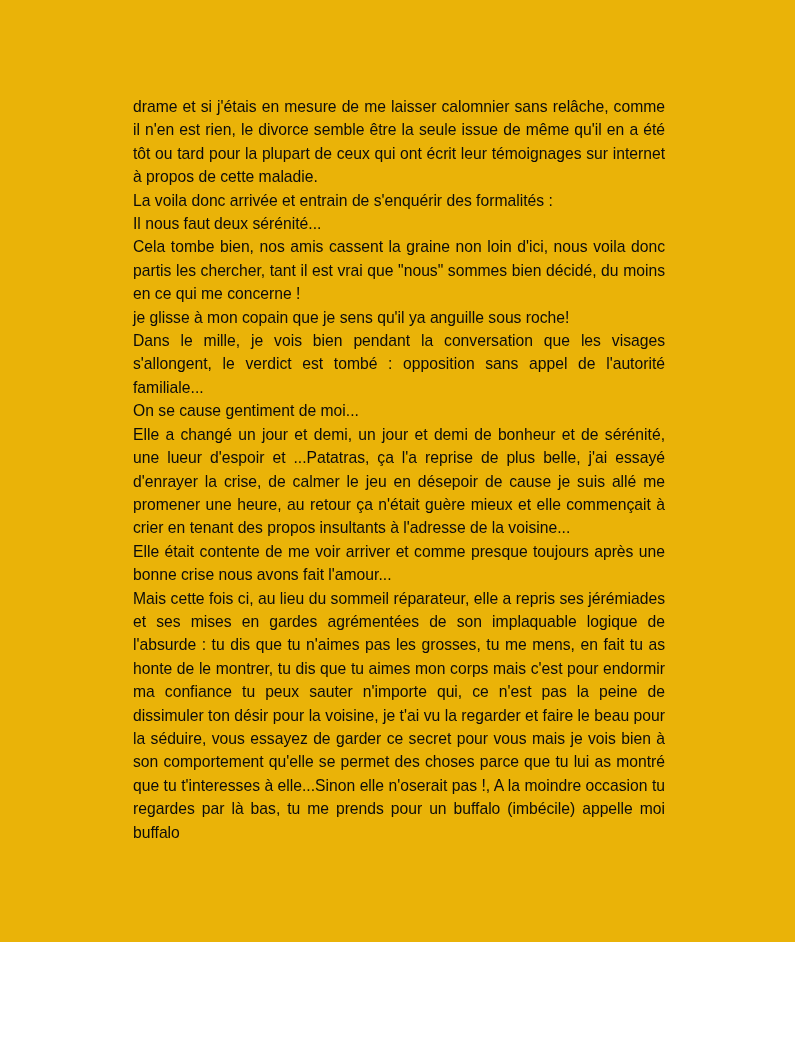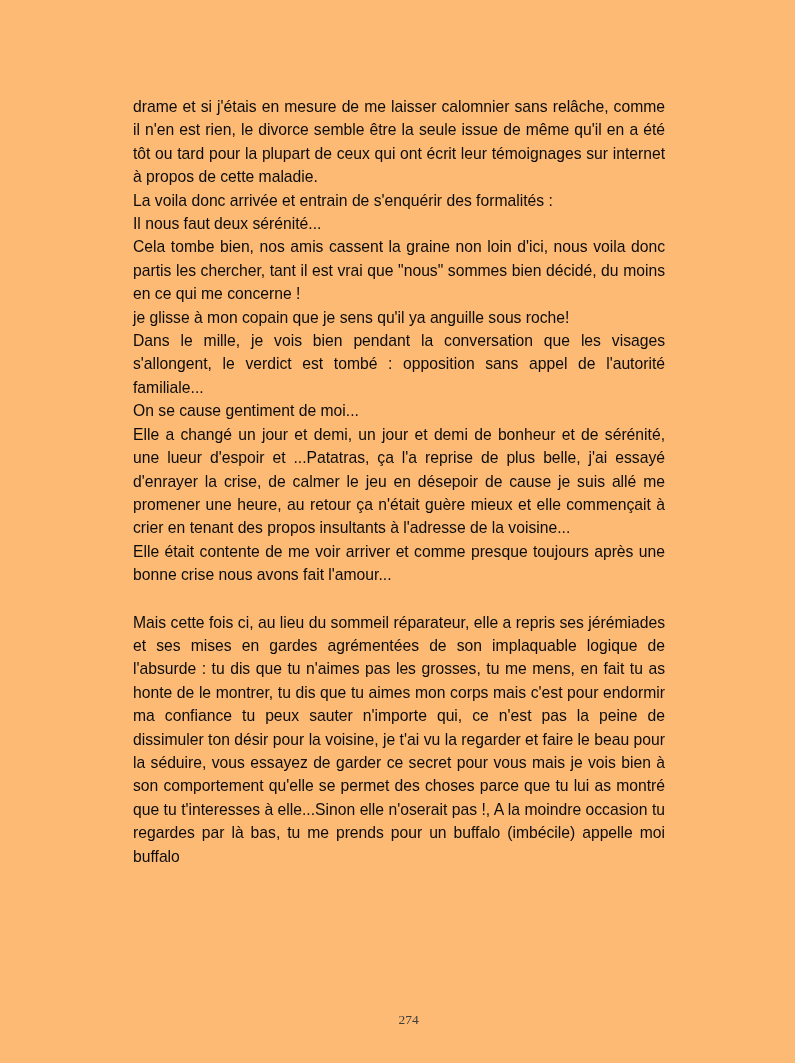--- a/index.html
+++ b/index.html
@@ -4,22 +4,22 @@
 <title>Document page</title>
 <style>
   html, body {
     margin: 0;
     padding: 0;
     background: #ffffff;
   }
   .page {
     position: relative;
     width: 795px;
-    height: 1063px;
-    background: #fdba74;
+    height: 942px;
+    background: #eab308;
     overflow: hidden;
   }
   .text-block {
     position: absolute;
     left: 133px;
     top: 95px;
     width: 532px;
     font-family: "Liberation Sans", "DejaVu Sans", sans-serif;
     font-size: 15.7px;
     line-height: 23.4px;
@@ -27,21 +27,20 @@
     text-align: justify;
     -webkit-font-smoothing: antialiased;
   }
   .text-block p {
     margin: 0;
     padding: 0;
   }
   
   .text-block p.continues {
     text-align-last: justify;
-    margin-top: 24px;
   }
   .page-footer {
     position: absolute;
     left: 11px;
     top: 1012px;
     width: 795px;
     text-align: center;
     font-family: "Liberation Serif", "DejaVu Serif", serif;
     font-size: 13.5px;
     color: #3c3c3c;

